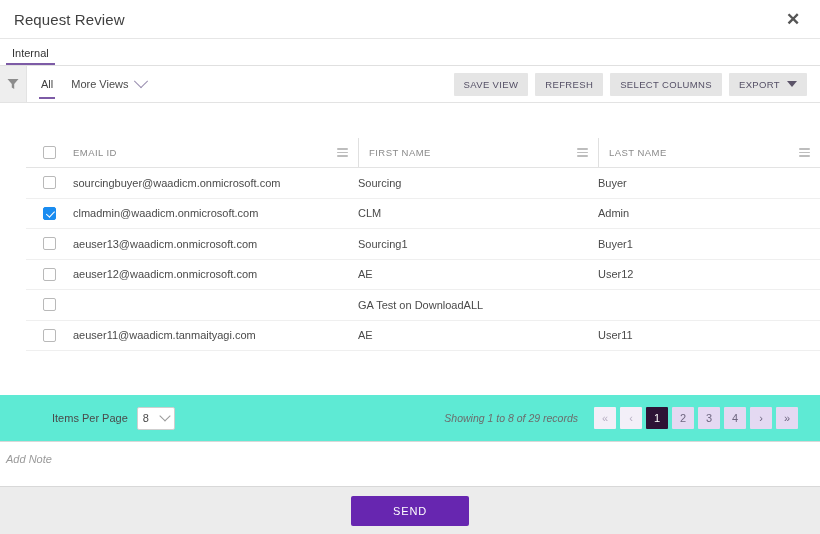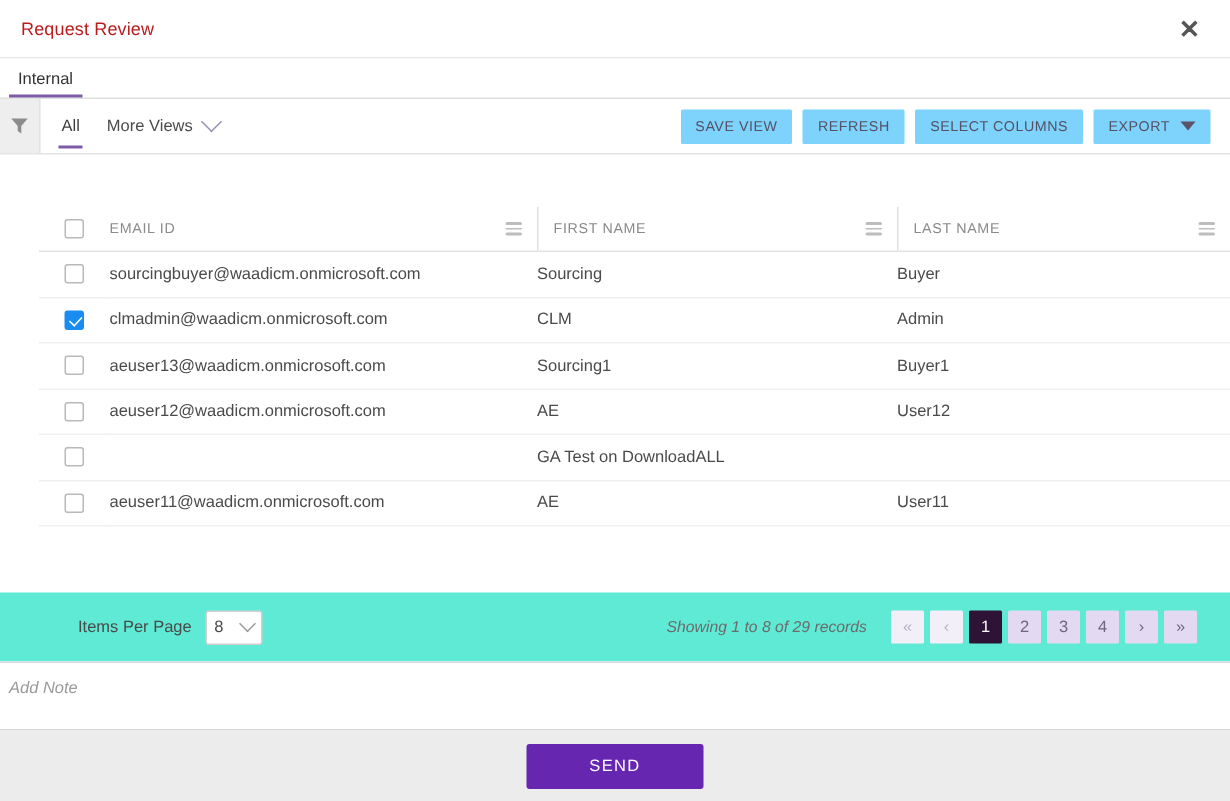--- a/index.html
+++ b/index.html
@@ -29,22 +29,22 @@
   .titlebar {
     height: 38px;
     min-height: 38px;
     display: flex;
     align-items: center;
     padding: 0 14px 0 14px;
     background: #ffffff;
     border-bottom: 1px solid #e6e6e6;
   }
   .title-text {
-    font-size: 12px;
-    color: #b91c1c;
+    font-size: 15px;
+    color: #404040;
     letter-spacing: .1px;
     flex: 1;
   }
   .close-btn {
     width: 26px;
     height: 26px;
     display: flex;
     align-items: center;
     justify-content: center;
     cursor: pointer;
@@ -137,21 +137,21 @@
     border-bottom: 1.4px solid #9a8fb0;
     transform: rotate(45deg) translate(-2px,-2px);
   }
   .tb-actions {
     display: flex;
     align-items: center;
     gap: 7px;
     padding-right: 13px;
   }
   .tb-btn {
-    background: #7dd3fc;
+    background: #e5e5e5;
     color: #555066;
     border: none;
     font-family: inherit;
     font-size: 9.5px;
     letter-spacing: .35px;
     padding: 6px 10px;
     cursor: pointer;
     border-radius: 1px;
     display: flex;
     align-items: center;
@@ -515,21 +515,21 @@
               <td class="td-pad"></td>
               <td class="td-first">GA Test on DownloadALL</td>
               <td class="td-first"></td>
             </tr>
             <tr>
               <td>
                 <div class="th-inner cbcell" style="height: 29.5px;">
                   <span class="cb"></span>
                 </div>
               </td>
-              <td class="td-pad">aeuser11@waadicm.onmicrosoft.com</td>
+              <td class="td-pad">aeuser11@waadicm.tanmaityagi.com</td>
               <td class="td-first">AE</td>
               <td class="td-first">User11</td>
             </tr>
           </tbody>
       </table>
     </div>
 
     <div class="pager">
       <div class="ipp">
         <span>Items Per Page</span>

